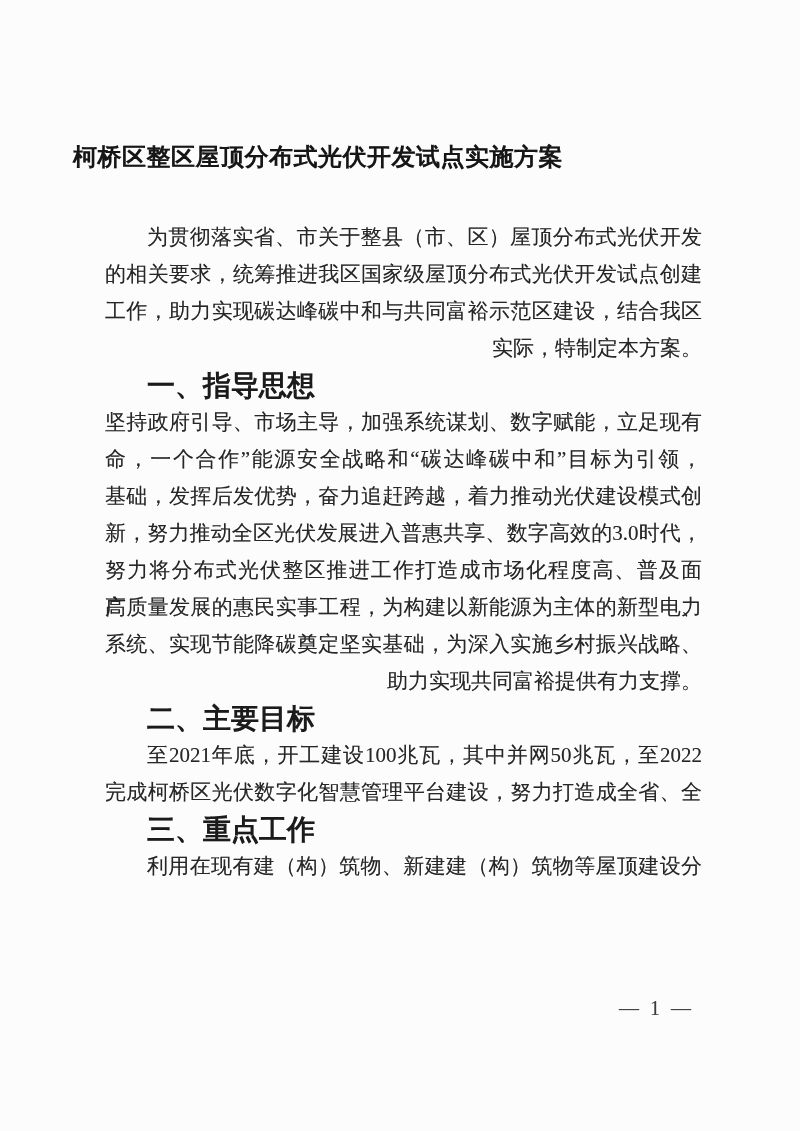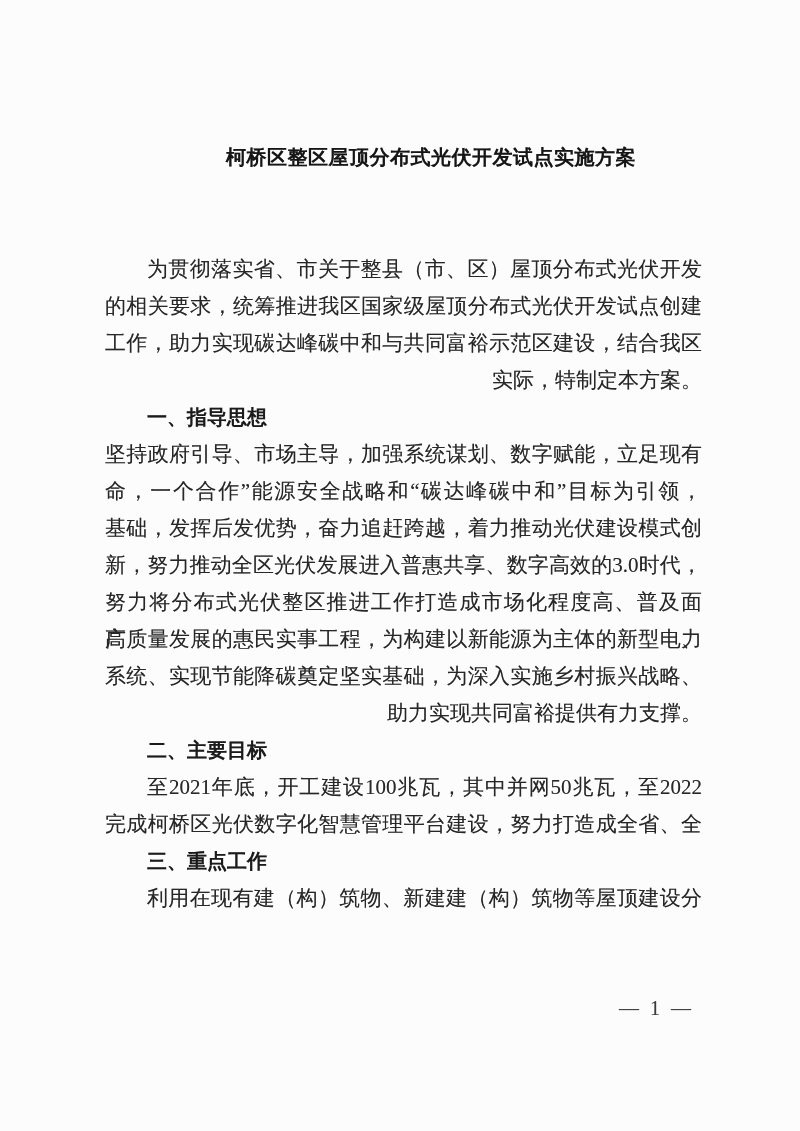--- a/index.html
+++ b/index.html
@@ -12,52 +12,51 @@
   .sheet {
     position: relative;
     width: 800px; height: 1131px;
     background: #fcfcfc;
     overflow: hidden;
   }
   .doc-title {
     position: absolute;
     top: 137px; left: 0; width: 636px;
     margin: 0;
-    text-align: right;
+    text-align: center;
     font-family: "Liberation Sans", "DejaVu Sans", sans-serif;
     font-weight: 700;
-    font-size: 20px;
+    font-size: 24px;
     line-height: 40px;
     color: #161616;
     letter-spacing: 0.5px;
     text-shadow: 0 0 0.5px rgba(30,30,30,0.45);
   }
   .content {
     position: absolute;
     top: 219px; left: 105px; width: 597px;
     color: #272727;
     text-shadow: 0 0 0.5px rgba(40,40,40,0.4);
-    margin-top: 32px;
   }
   .ln {
     height: 37px;
     line-height: 37px;
     font-size: 21px;
     text-align: right;
   }
   .fill {
     text-align: justify;
     text-align-last: justify;
   }
   .indent { padding-left: 42px; }
   .hd {
     height: 37px;
     line-height: 37px;
     padding-left: 42px;
-    font-size: 20px;
+    font-size: 28px;
     font-weight: 700;
     font-family: Liberation Sans, sans-serif;
     color: #1b1b1b;
   }
   .page-number {
     position: absolute;
     top: 995px; right: 106px;
     font-size: 20px;
     line-height: 26px;
     letter-spacing: 3px;

